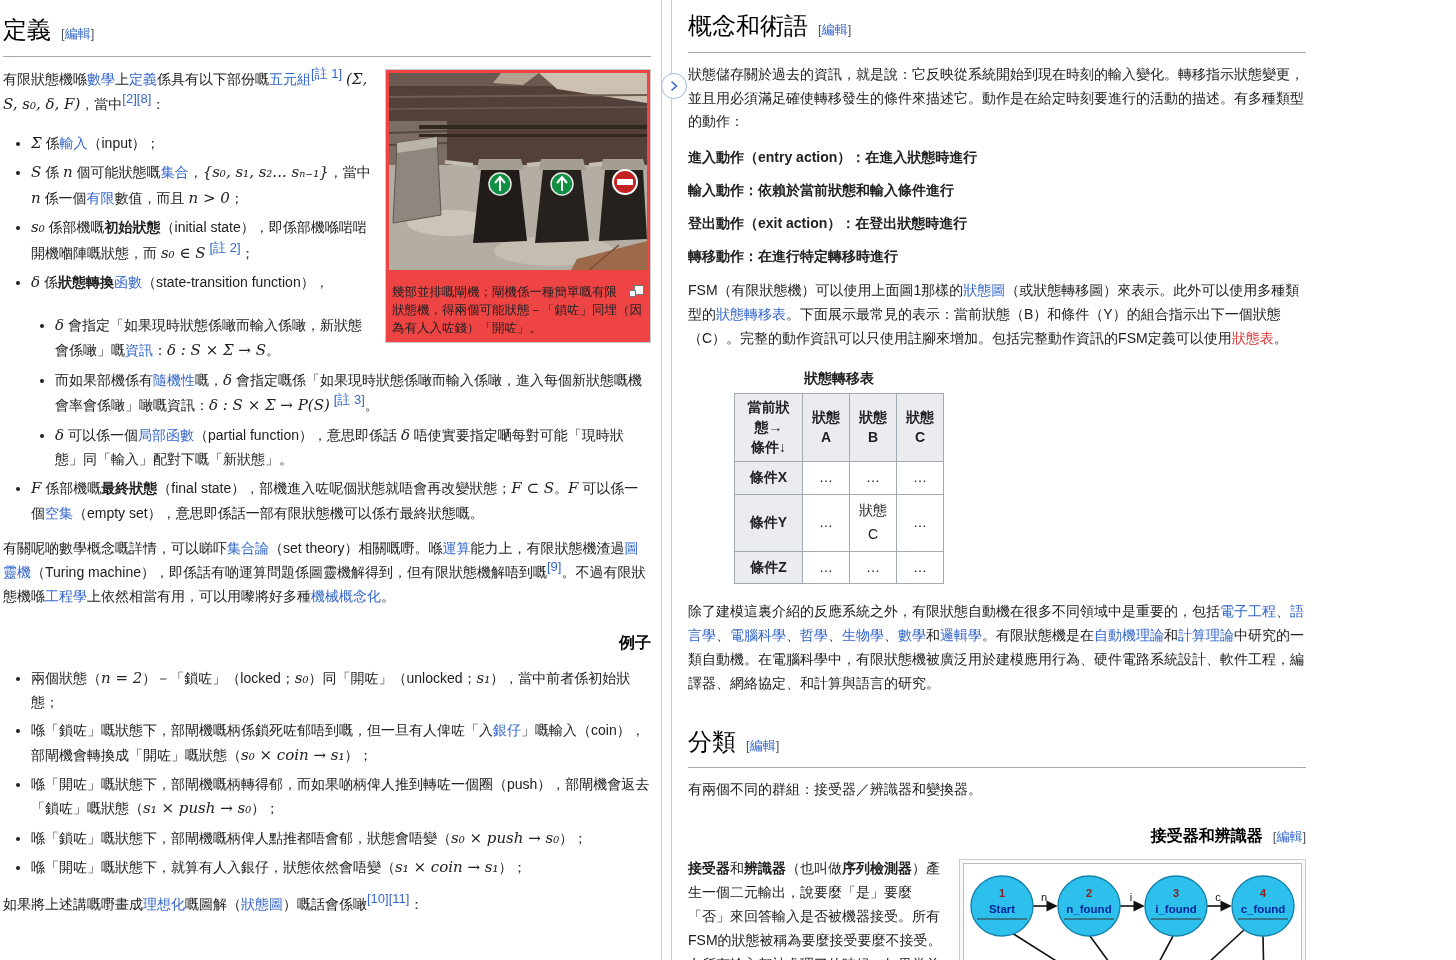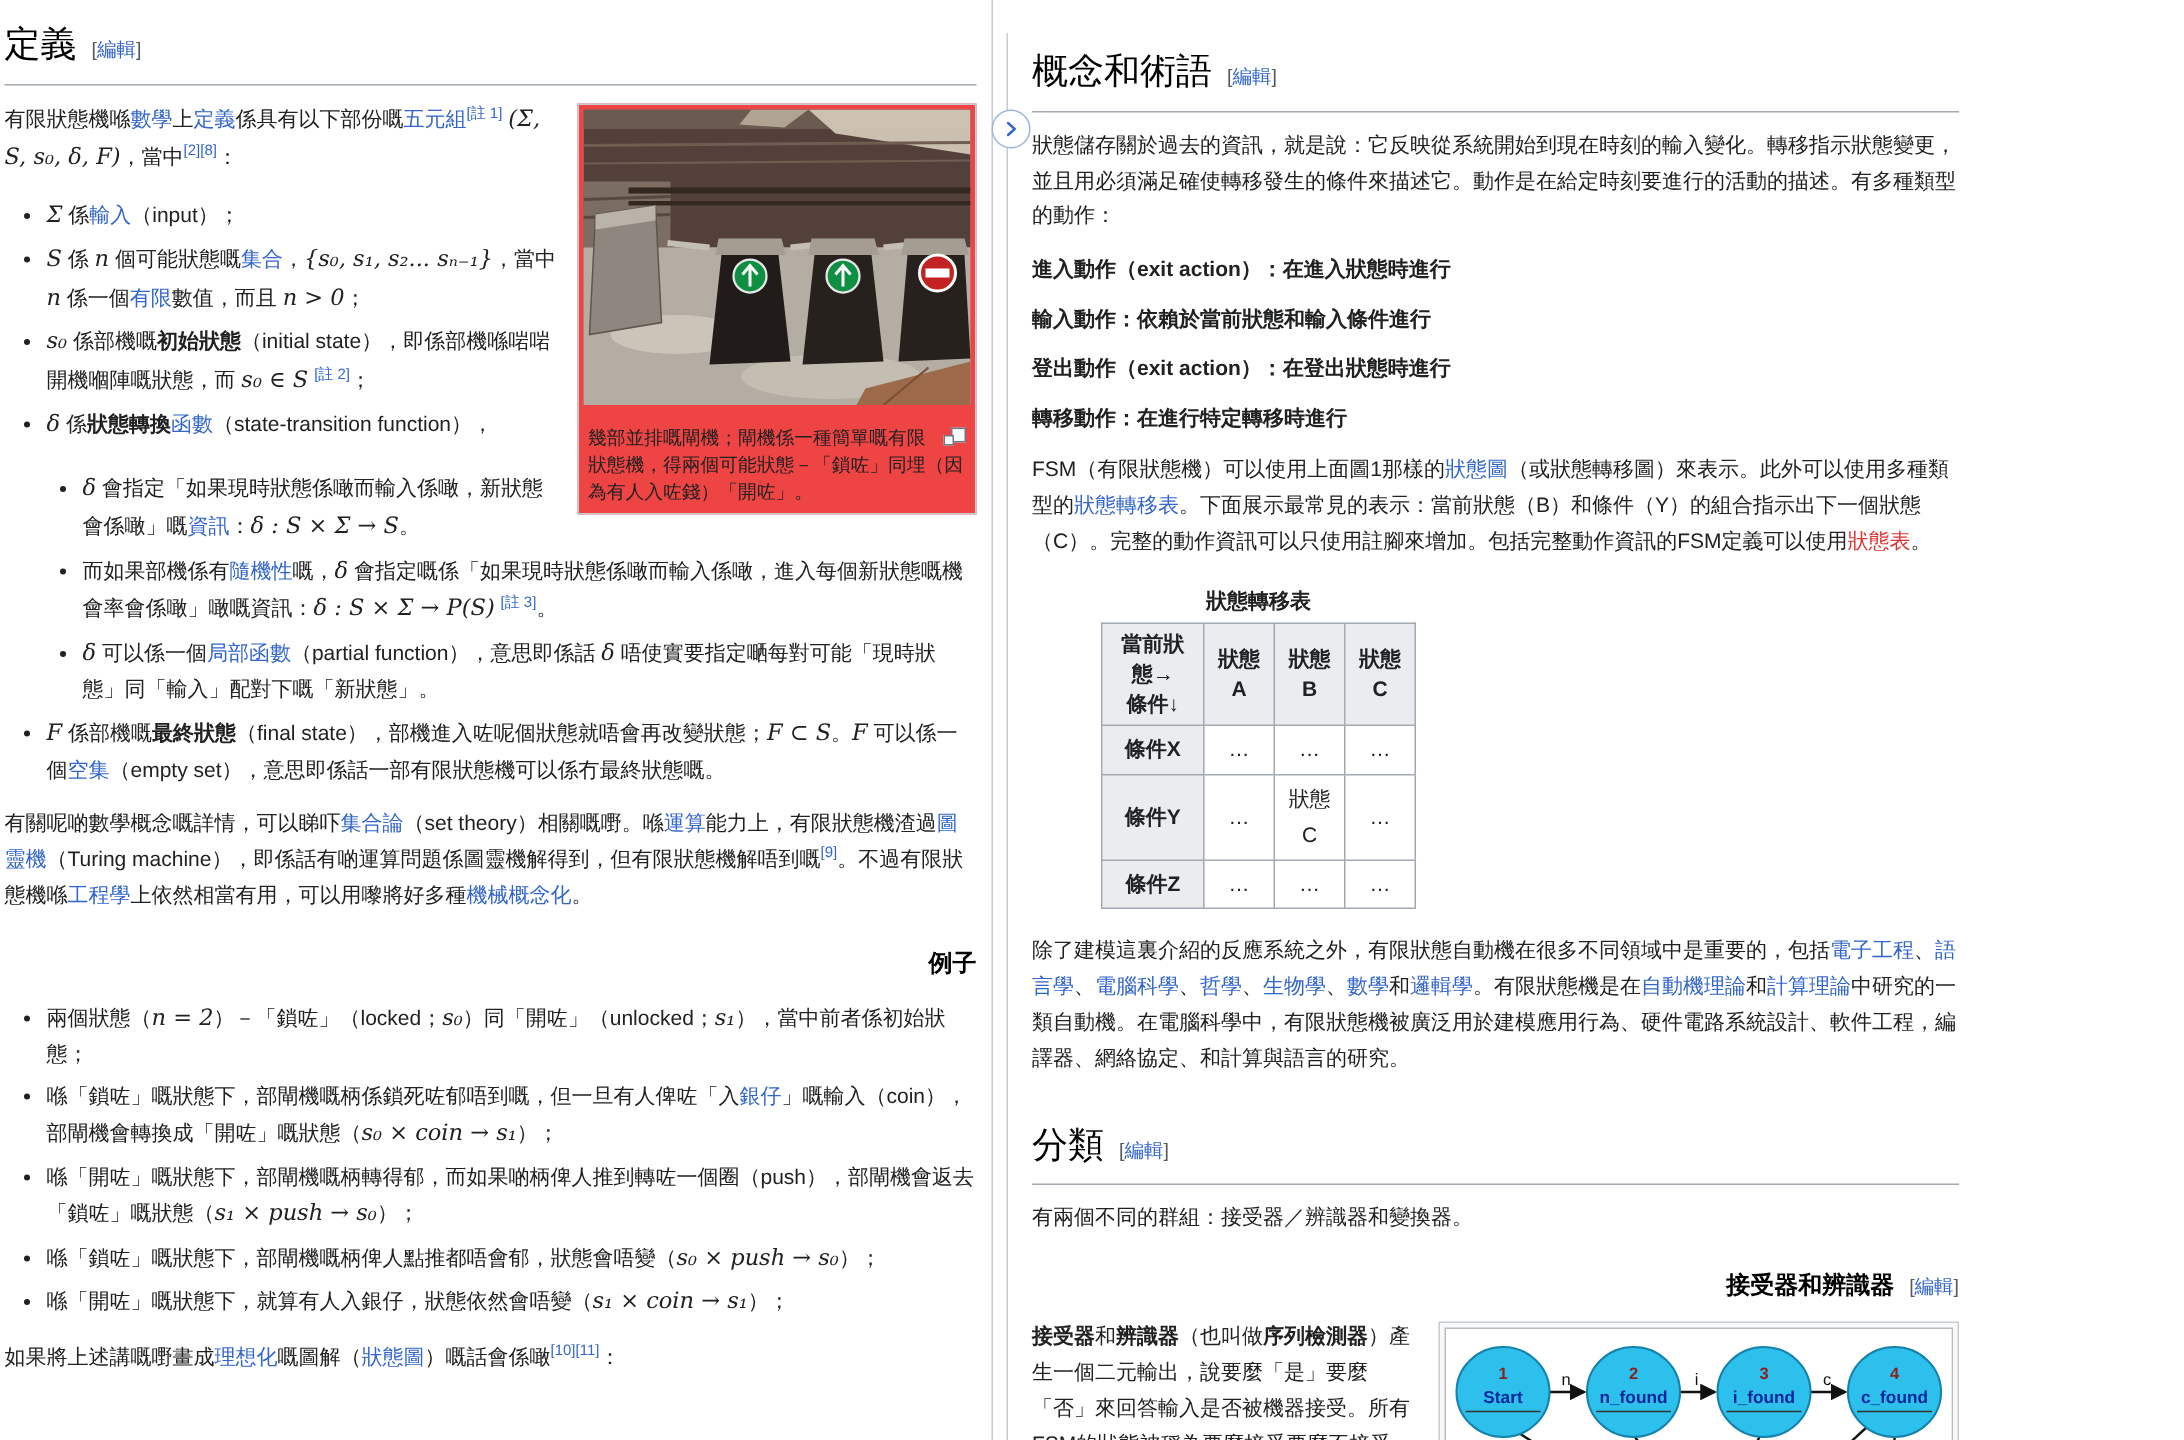--- a/index.html
+++ b/index.html
@@ -1,32 +1,32 @@
 <!DOCTYPE html>
 <html><head>
 <meta charset="utf-8">
 <style>
   html,body{margin:0;padding:0;background:#fff;}
   body{width:1456px;height:960px;overflow:hidden;color:#202122;
        font-family:"Liberation Sans","DejaVu Sans",sans-serif;font-size:14px;line-height:1.7;}
   .viewport{position:relative;width:1316px;height:960px;overflow:hidden;display:flex;}
   .page{box-sizing:border-box;}
   .left-page{flex:0 0 662px;width:662px;border-right:1px solid #c8ccd1;padding:8px 10px 0 3px;}
-  .right-page{flex:1;margin-left:9px;border-left:1px solid #c8ccd1;padding:4px 10px 0 16px;margin-top:22px;}
+  .right-page{flex:1;margin-left:9px;border-left:1px solid #c8ccd1;padding:4px 10px 0 16px;}
   h2.mw{font-family:"Liberation Serif","DejaVu Serif",serif;font-weight:400;font-size:24px;
         margin:0 0 10px 0;padding:2px 0 5px 0;border-bottom:1px solid #a2a9b1;color:#000;}
   h3.mw{font-size:16px;font-weight:bold;margin:20px 0 8px 0;color:#000;text-align:right;}
   .editsection{font-family:"Liberation Sans",sans-serif;font-size:13px;font-weight:400;
                margin-left:10px;color:#54595d;letter-spacing:0;}
   .editsection .wlink{text-decoration:none;}
   p{margin:6px 0 13px 0;}
   .wlink{color:#3366cc;cursor:pointer;}
   .rlink{color:#d33;cursor:pointer;}
   .wbold{font-weight:bold;}
-  sup.wref{color:#3366cc;font-size:10px;line-height:0;cursor:pointer;}
+  sup.wref{color:#3366cc;font-size:13px;line-height:0;cursor:pointer;}
   .wmath{font-family:"DejaVu Serif","Liberation Serif",serif;font-style:italic;font-size:15px;}
   ul.mwlist{margin:10px 0 12px 0;padding-left:28px;}
   ul.mwlist li{margin:0 0 4px 0;}
   ul.sublist{list-style-type:disc;margin:17px 0 2px 0;padding-left:24px;}
   
   .thumb{float:right;width:266px;margin:2px 0 10px 14px;border:1px solid #c8ccd1;
          background:#ef4444;padding:3px;box-sizing:border-box;}
   .thumb-caption{font-size:12.5px;line-height:1.45;padding:5px 3px 2px 3px;}
   .magnify{float:right;width:15px;height:12px;position:relative;margin:2px 0 0 6px;}
   .magnify .b1{position:absolute;right:0;top:0;width:8px;height:8px;border:1px solid #72777d;background:#f8f9fa;}
@@ -130,21 +130,21 @@
     <p>如果將上述講嘅嘢畫成<span class="wlink">理想化</span>嘅圖解（<span class="wlink">狀態圖</span>）嘅話會係噉<sup class="wref">[10][11]</sup>：</p>
 
   </div>
 
   <div class="page right-page">
 
     <h2 class="mw"><span>概念和術語</span><span class="editsection"><span>[</span><span class="wlink">編輯</span><span>]</span></span></h2>
 
     <p>狀態儲存關於過去的資訊，就是說：它反映從系統開始到現在時刻的輸入變化。轉移指示狀態變更，並且用必須滿足確使轉移發生的條件來描述它。動作是在給定時刻要進行的活動的描述。有多種類型的動作：</p>
 
-    <div class="action">進入動作（exit action）：在進入狀態時進行</div>
+    <div class="action">進入動作（entry action）：在進入狀態時進行</div>
     <div class="action">輸入動作：依賴於當前狀態和輸入條件進行</div>
     <div class="action">登出動作（exit action）：在登出狀態時進行</div>
     <div class="action">轉移動作：在進行特定轉移時進行</div>
 
     <p>FSM（有限狀態機）可以使用上面圖1那樣的<span class="wlink">狀態圖</span>（或狀態轉移圖）來表示。此外可以使用多種類型的<span class="wlink">狀態轉移表</span>。下面展示最常見的表示：當前狀態（B）和條件（Y）的組合指示出下一個狀態（C）。完整的動作資訊可以只使用註腳來增加。包括完整動作資訊的FSM定義可以使用<span class="rlink">狀態表</span>。</p>
 
     <div class="ttable-wrap">
       <div class="ttable-caption">狀態轉移表</div>
       <table class="ttable">
           <thead>

